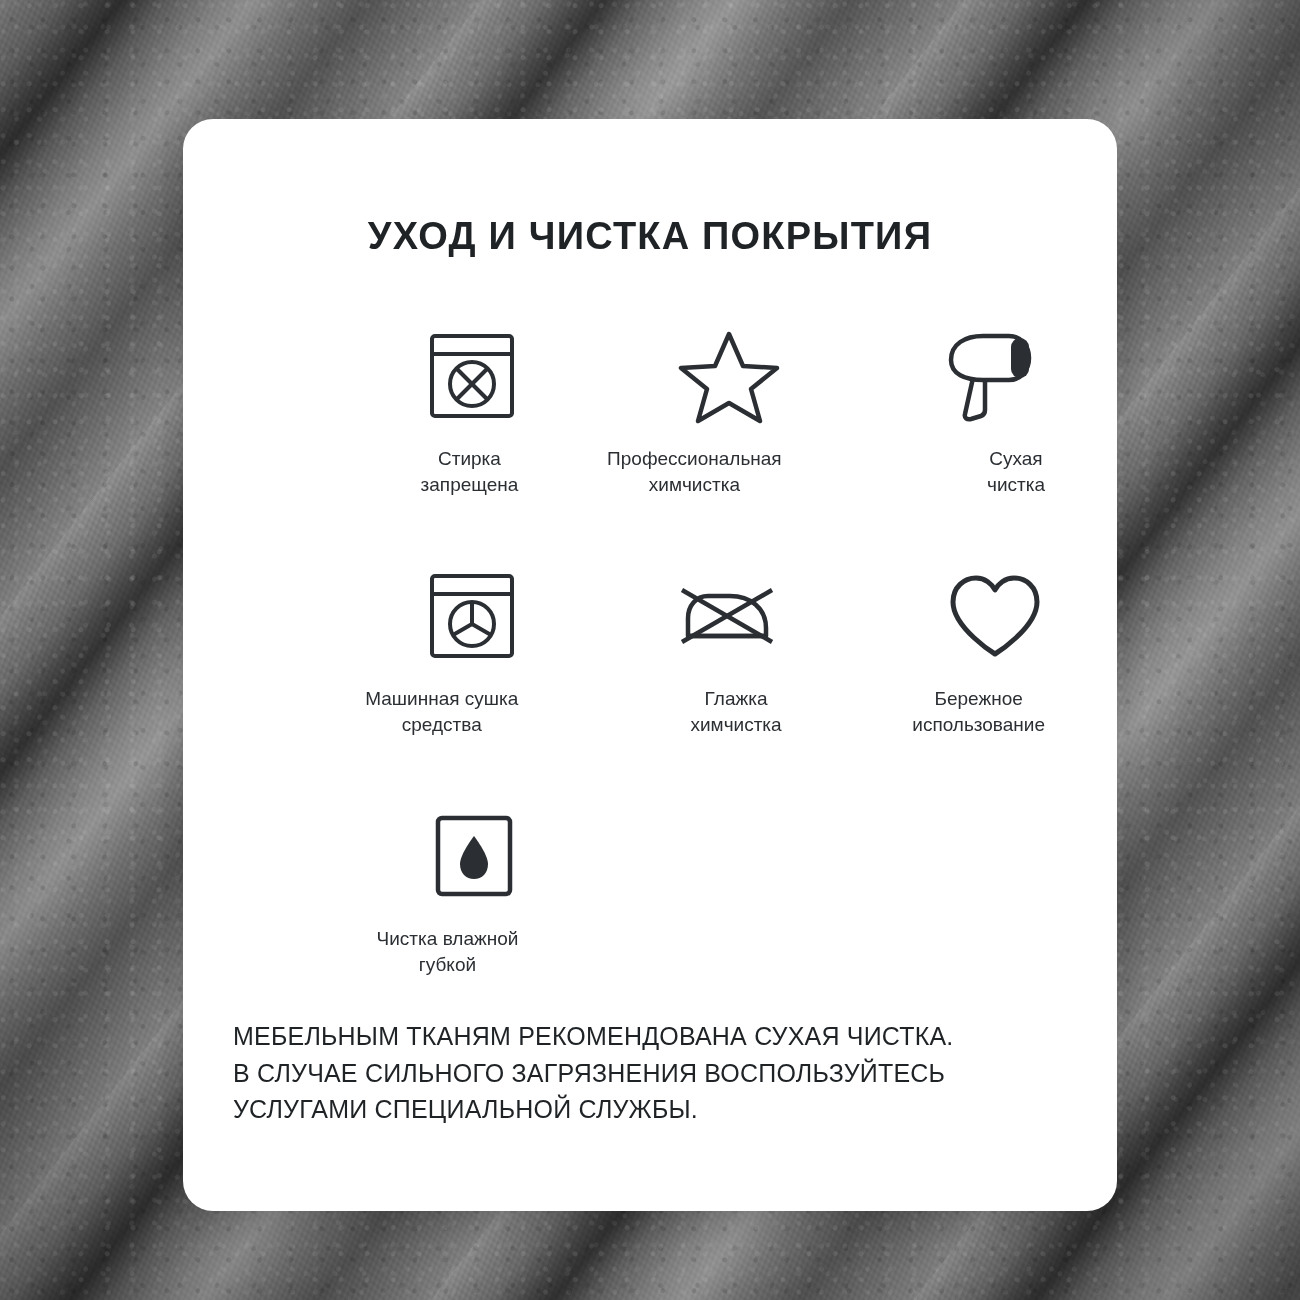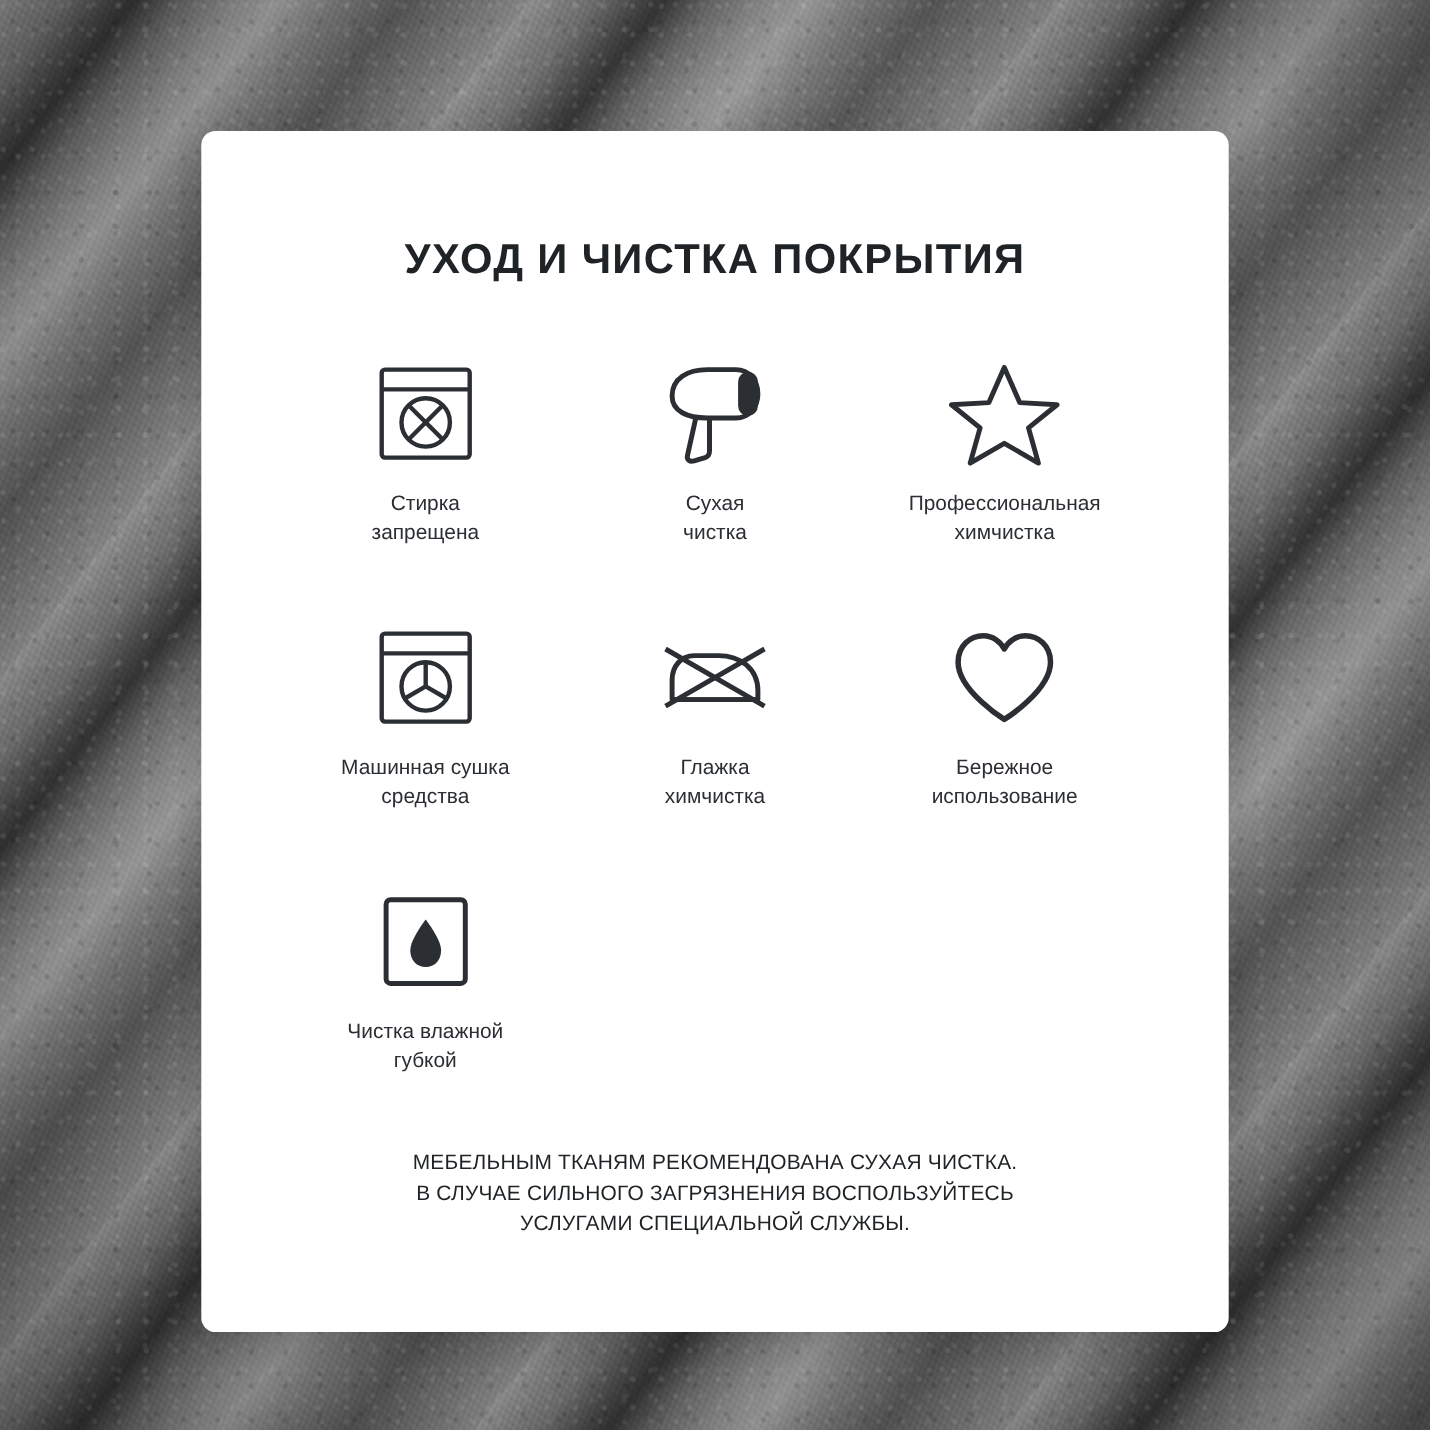--- a/index.html
+++ b/index.html
@@ -70,21 +70,21 @@
   }
 
   
   .card {
     position: absolute;
     left: 183px;
     top: 119px;
     width: 934px;
     height: 1092px;
     background: #ffffff;
-    border-radius: 13px;
+    border-radius: 30px;
     box-shadow: 0 10px 40px rgba(0,0,0,0.18);
   }
 
   .card-title {
     text-align: center;
     font-size: 38px;
     font-weight: bold;
     letter-spacing: 1.2px;
     color: #1f2326;
     margin-top: 96px;
@@ -94,21 +94,21 @@
     margin: 64px auto 0 auto;
     width: 790px;
     display: grid;
     grid-template-columns: repeat(3, 1fr);
     grid-auto-rows: 240px;
   }
 
   .cell {
     display: flex;
     flex-direction: column;
-    align-items: center;
+    align-items: flex-end;
     justify-content: flex-start;
   }
 
   .icon-box {
     height: 108px;
     display: flex;
     align-items: center;
     justify-content: center;
   }
 
@@ -119,22 +119,21 @@
     line-height: 1.35;
     color: #2b2f33;
     white-space: pre-line;
   }
 
   .footer {
     position: absolute;
     left: 0;
     right: 0;
     bottom: 84px;
-    text-align: center;
-    font-size: 19px;
+    font-size: 25px;
     line-height: 1.45;
     letter-spacing: 0.2px;
     color: #1f2326;
     white-space: pre-line;
     padding: 0 50px;
   }
 
   svg { display: block; }
 </style>
 </head>
@@ -161,39 +160,39 @@
             <line x1="30" y1="40" x2="62" y2="72" stroke="#2b2f33" stroke-width="4"></line>
             <line x1="62" y1="40" x2="30" y2="72" stroke="#2b2f33" stroke-width="4"></line>
           </svg>
         </div>
         <div class="cell-label">Стирка
 запрещена</div>
       </div>
 
       <div class="cell">
         <div class="icon-box">
+          <svg width="106" height="100" viewBox="0 0 106 100">
+            <path d="M53 8 L67 40 L101 42 L75 63 L84 95 L53 77 L22 95 L31 63 L5 42 L39 40 Z" fill="none" stroke="#2b2f33" stroke-width="4.5" stroke-linejoin="round"></path>
+          </svg>
+        </div>
+        <div class="cell-label">Профессиональная
+химчистка</div>
+      </div>
+
+      <div class="cell">
+        <div class="icon-box">
           <svg width="110" height="92" viewBox="0 0 110 92">
             <path d="M16 30 C16 14 30 6 48 6 L74 6 C86 6 94 16 94 28 C94 40 86 50 74 50 L48 50
                      C30 50 16 44 16 30 Z" fill="none" stroke="#2b2f33" stroke-width="4.5"></path>
             <rect x="76" y="8" width="18" height="40" rx="9" fill="#2b2f33"></rect>
             <path d="M38 48 L30 84 C29 88 32 90 36 89 L46 86 C49 85 50 83 50 80 L50 50" fill="none" stroke="#2b2f33" stroke-width="4.5" stroke-linejoin="round"></path>
           </svg>
         </div>
         <div class="cell-label">Сухая
 чистка</div>
-      </div>
-
-      <div class="cell">
-        <div class="icon-box">
-          <svg width="106" height="100" viewBox="0 0 106 100">
-            <path d="M53 8 L67 40 L101 42 L75 63 L84 95 L53 77 L22 95 L31 63 L5 42 L39 40 Z" fill="none" stroke="#2b2f33" stroke-width="4.5" stroke-linejoin="round"></path>
-          </svg>
-        </div>
-        <div class="cell-label">Профессиональная
-химчистка</div>
       </div>
 
 
       <div class="cell">
         <div class="icon-box">
           <svg width="92" height="96" viewBox="0 0 92 96">
             <rect x="6" y="8" width="80" height="80" rx="3" fill="none" stroke="#2b2f33" stroke-width="4"></rect>
             <line x1="6" y1="26" x2="86" y2="26" stroke="#2b2f33" stroke-width="4"></line>
             <circle cx="46" cy="56" r="22" fill="none" stroke="#2b2f33" stroke-width="4"></circle>
             <line x1="46" y1="56" x2="46" y2="34" stroke="#2b2f33" stroke-width="4"></line>

